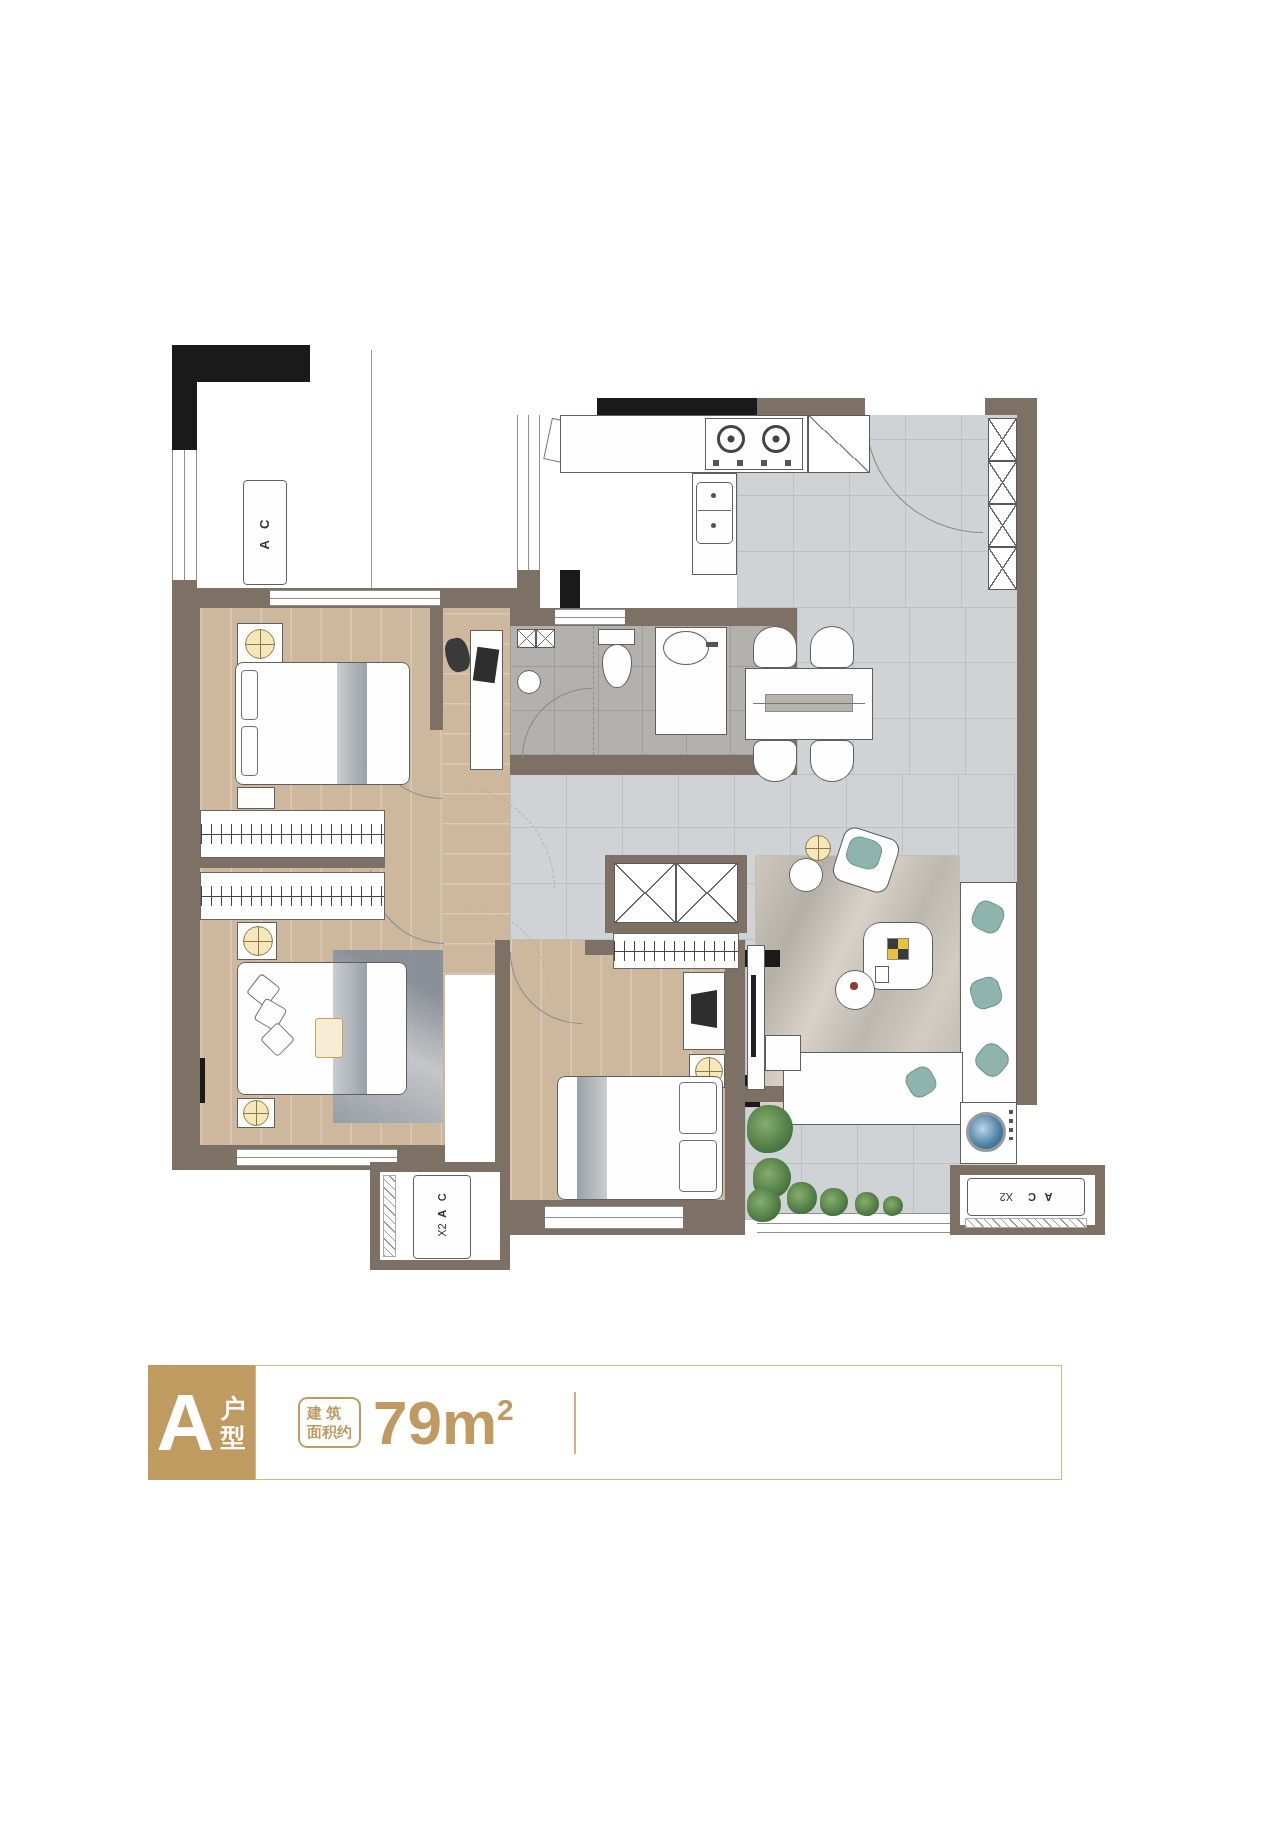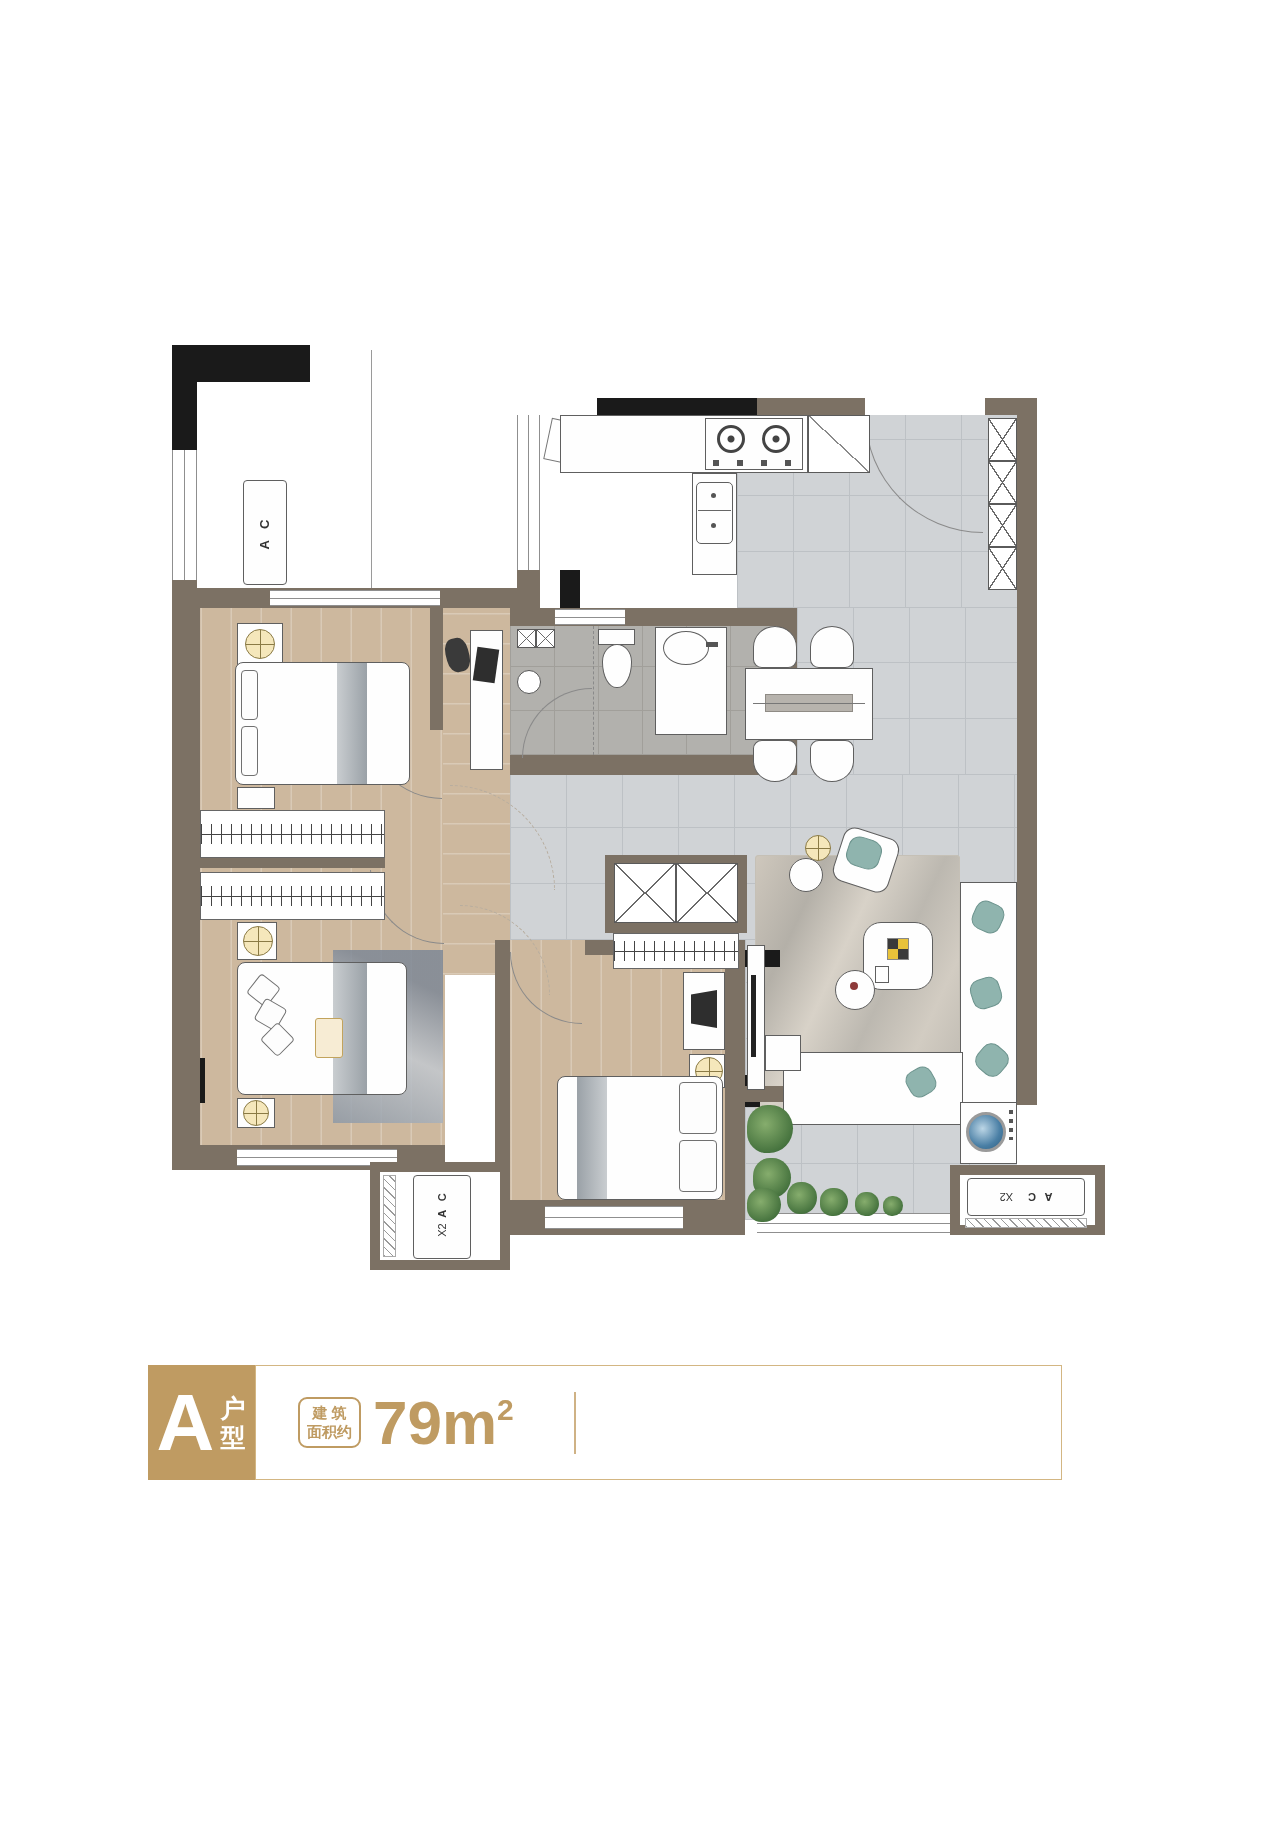--- a/index.html
+++ b/index.html
@@ -32,21 +32,21 @@
   .hatch{background:#fff;background-image:repeating-linear-gradient(45deg,#9a9a9a 0 1px,transparent 1px 6px);border:1px solid #aaa;}
   .vtext{display:flex;align-items:center;justify-content:center;}
   .vtext>span{transform:rotate(-90deg);white-space:nowrap;font-size:13px;letter-spacing:4px;color:#333;font-weight:bold;}
   .slabel{font-size:11px;color:#333;font-weight:bold;}
   
   .gold{color:#bf9b62;}
   #legend-bar{border:1px solid #d3b683;background:#fff;}
   #unit-badge{background:#bf9b62;color:#fff;display:flex;align-items:center;justify-content:center;gap:6px;}
   #unit-letter{font-size:80px;font-weight:bold;line-height:1;}
   #unit-suffix{width:26px;font-size:25px;font-weight:bold;word-break:break-all;line-height:1.15;}
-  #area-badge{border:2px solid #bf9b62;border-radius:9px;padding:5px 7px;text-align:center;font-weight:bold;font-size:15px;line-height:1.25;}
+  #area-badge{border:2px solid #bf9b62;border-radius:9px;padding:5px 7px;font-weight:bold;font-size:15px;line-height:1.25;}
   #area-value{font-size:62px;font-weight:bold;line-height:1;}
   #area-exp{font-size:30px;font-weight:bold;vertical-align:24px;}
   #legend-divider{width:2px;height:62px;background:#cfb285;}
   #layout-text{font-size:43px;font-weight:bold;letter-spacing:10px;}
 </style>
 </head>
 <body>
 
 <div id="page">
 

